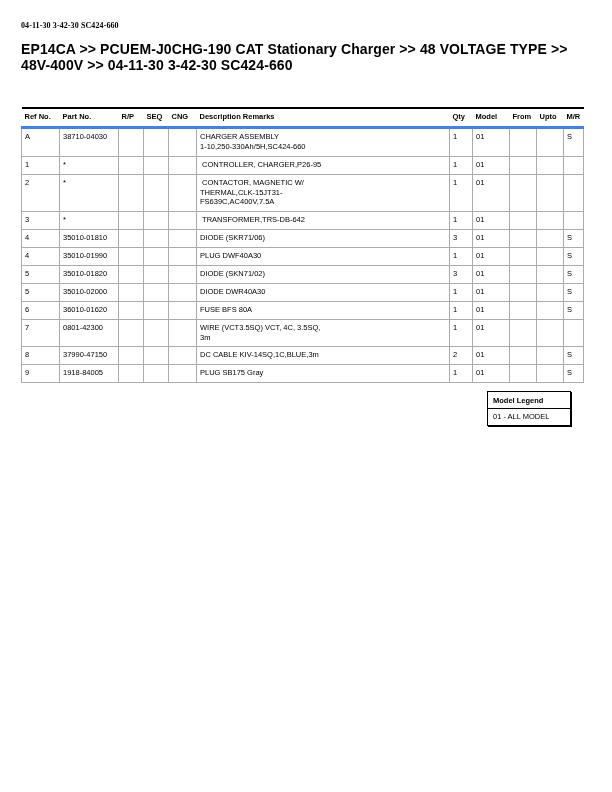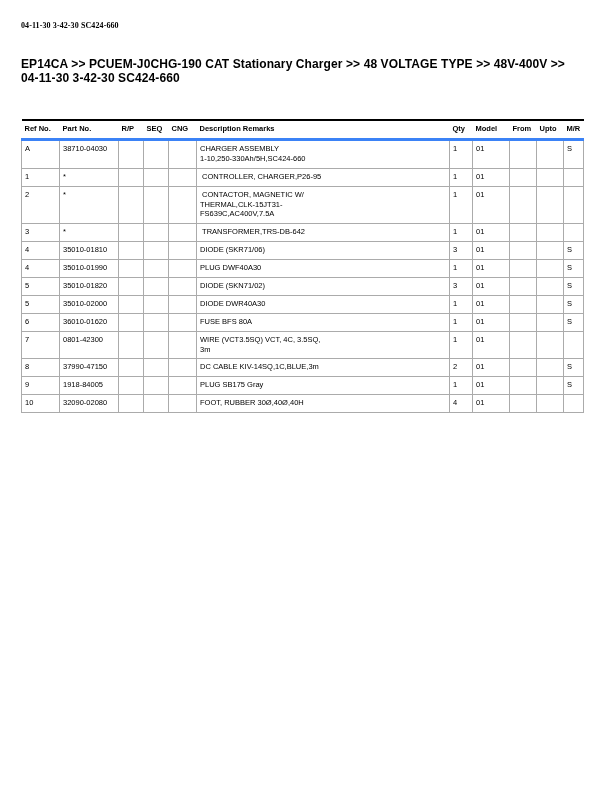--- a/index.html
+++ b/index.html
@@ -14,23 +14,23 @@
   }
   .page { padding: 21px 29px 0 21px; }
 
   .doc-code {
     font-size: 8px;
     font-weight: bold;
     letter-spacing: 0.1px;
     font-family: Liberation Serif, serif;
   }
   .breadcrumb {
-    font-size: 12px;
-    font-weight: bold;
-    margin-top: 27px;
+    font-size: 14px;
+    font-weight: bold;
+    margin-top: 11px;
     letter-spacing: 0.1px;
   }
 
   table.parts-table {
     border-collapse: collapse;
     table-layout: fixed;
     width: 562px;
     margin-top: 34px;
   }
   table.parts-table thead th {
@@ -267,30 +267,21 @@
           <td></td>
           <td></td>
           <td></td>
           <td class="desc">PLUG SB175 Gray</td>
           <td>1</td>
           <td>01</td>
           <td></td>
           <td></td>
           <td>S</td>
         </tr>
-        <tr>
-          <td>10</td>
-          <td>32090-02080</td>
-          <td></td>
-          <td></td>
-          <td></td>
-          <td class="desc">FOOT, RUBBER 30Ø,40Ø,40H</td>
-          <td>4</td>
-          <td>01</td>
-          <td></td>
-          <td></td>
-          <td></td>
-        </tr>
       </tbody>
   </table>
 
+  <div class="legend">
+    <div class="legend-title">Model Legend</div>
+    <div class="legend-item">01 - ALL MODEL</div>
+  </div>
 
 </div>
 
 </body></html>

